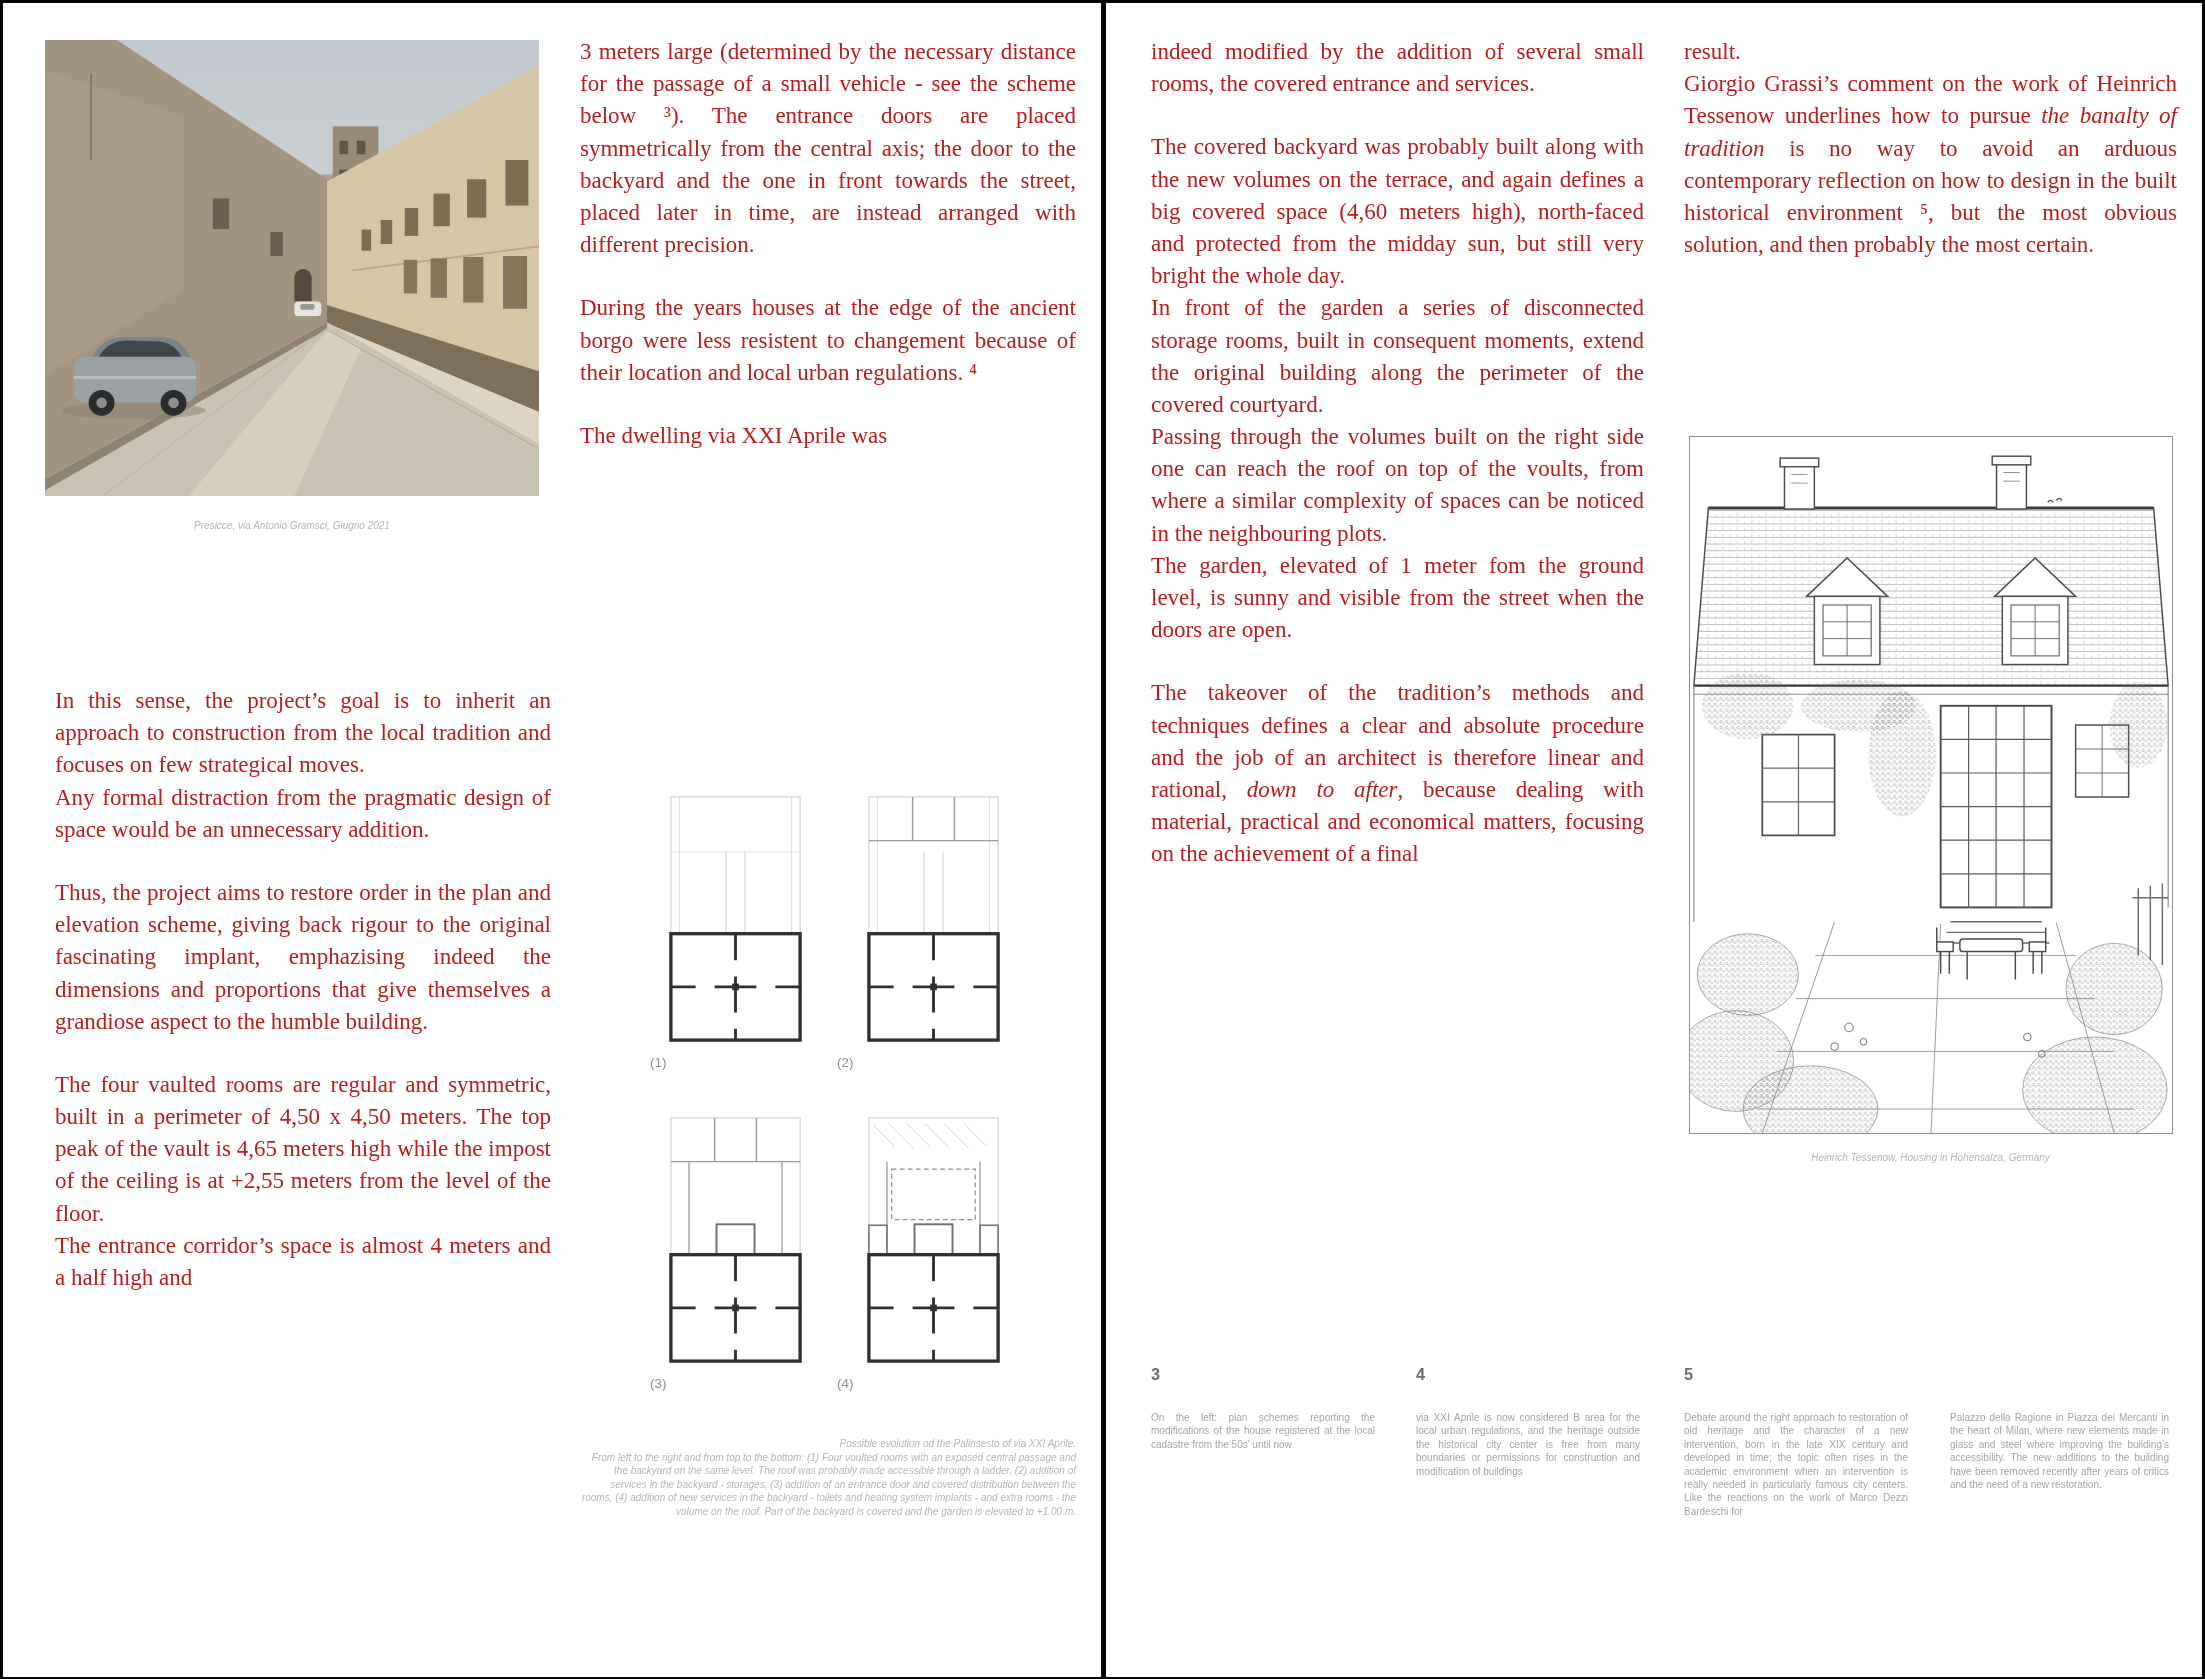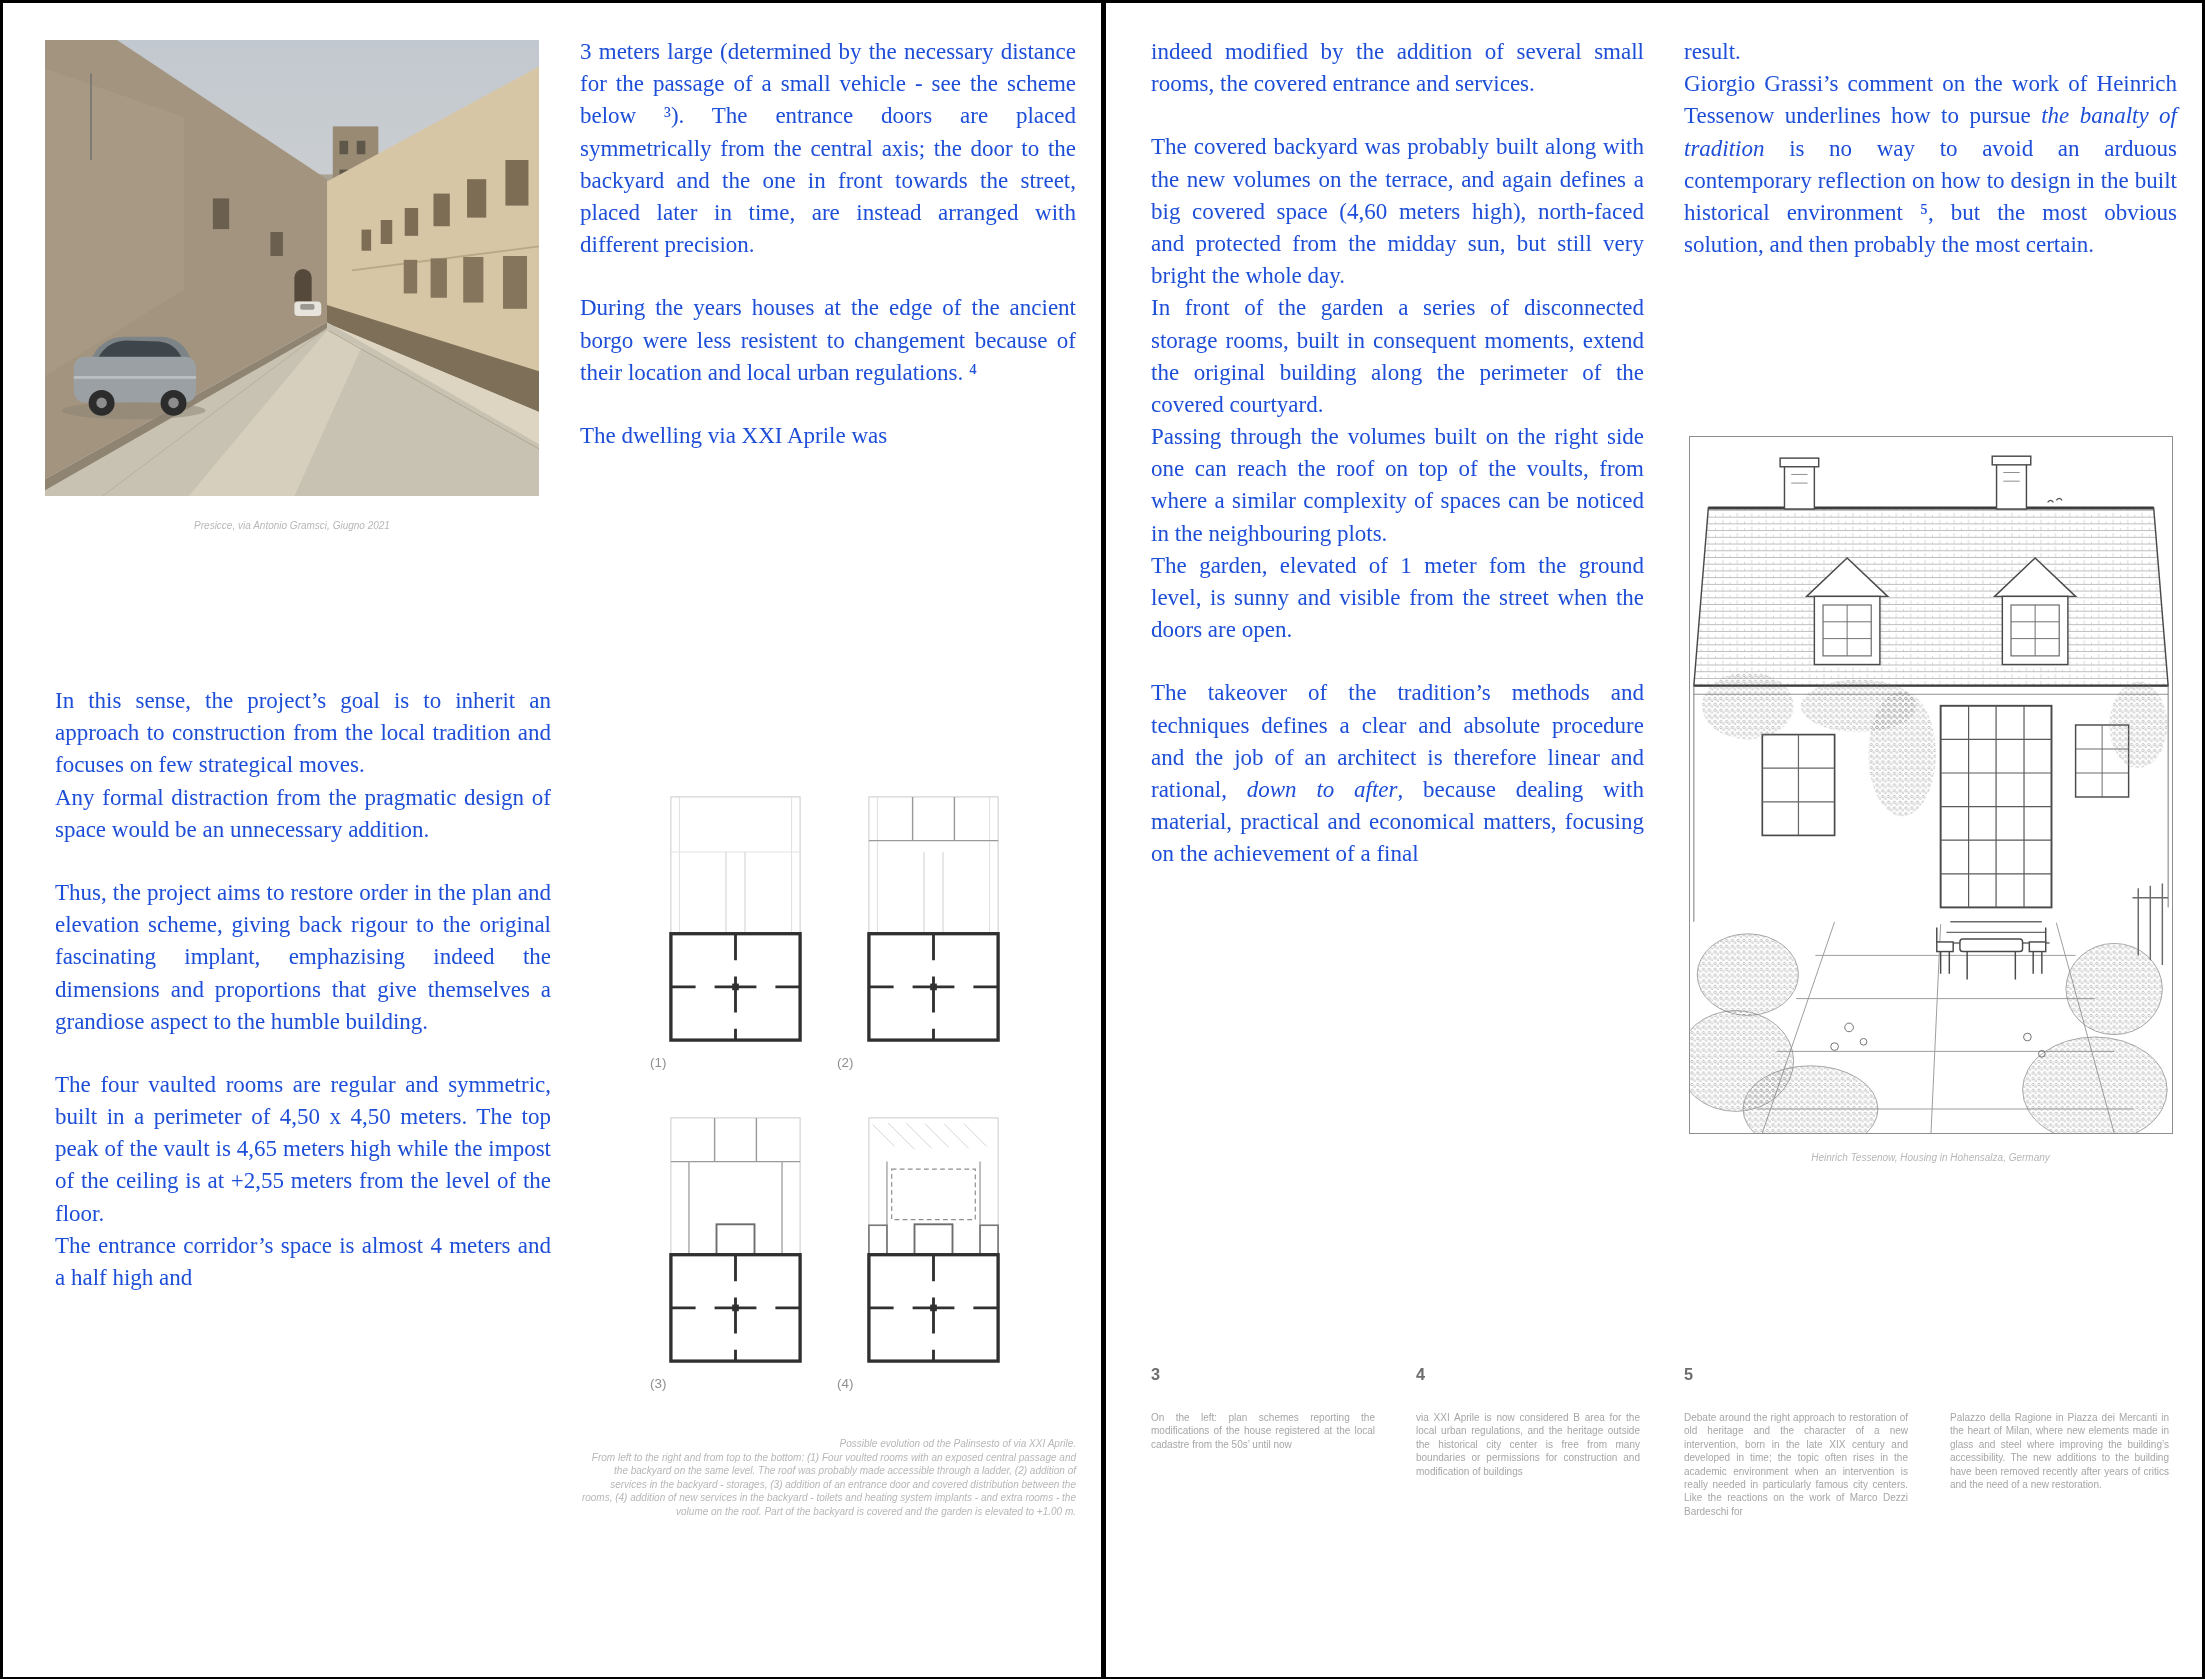--- a/index.html
+++ b/index.html
@@ -8,21 +8,21 @@
     font-family:"Liberation Serif","DejaVu Serif",serif;
   }
   .sheet{
     position:absolute;left:0;top:0;width:2205px;height:1680px;
     box-sizing:border-box;border:3.8px solid #000;background:#fff;
   }
   .divider{
     position:absolute;left:1098px;top:0;width:4.8px;height:1680px;background:#000;
   }
   .body-col{
-    position:absolute;text-align:justify;color:#1d4ed8;
+    position:absolute;text-align:justify;color:#b91c1c;
     font-size:23px;line-height:1.4;
   }
   .body-col p{margin:0 0 31px 0;white-space:pre-line;}
   .body-col p:last-child{margin-bottom:0;}
   .em{font-style:italic;}
   .caption{
     font-family:"Liberation Sans","DejaVu Sans",sans-serif;
     font-style:italic;color:#b7b7b7;font-size:10px;line-height:1.35;
   }
   .photo-frame{

